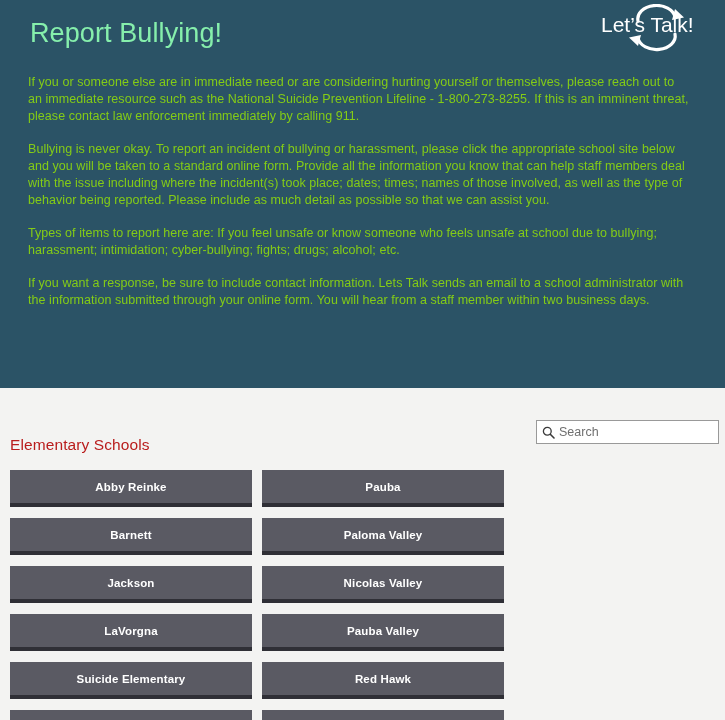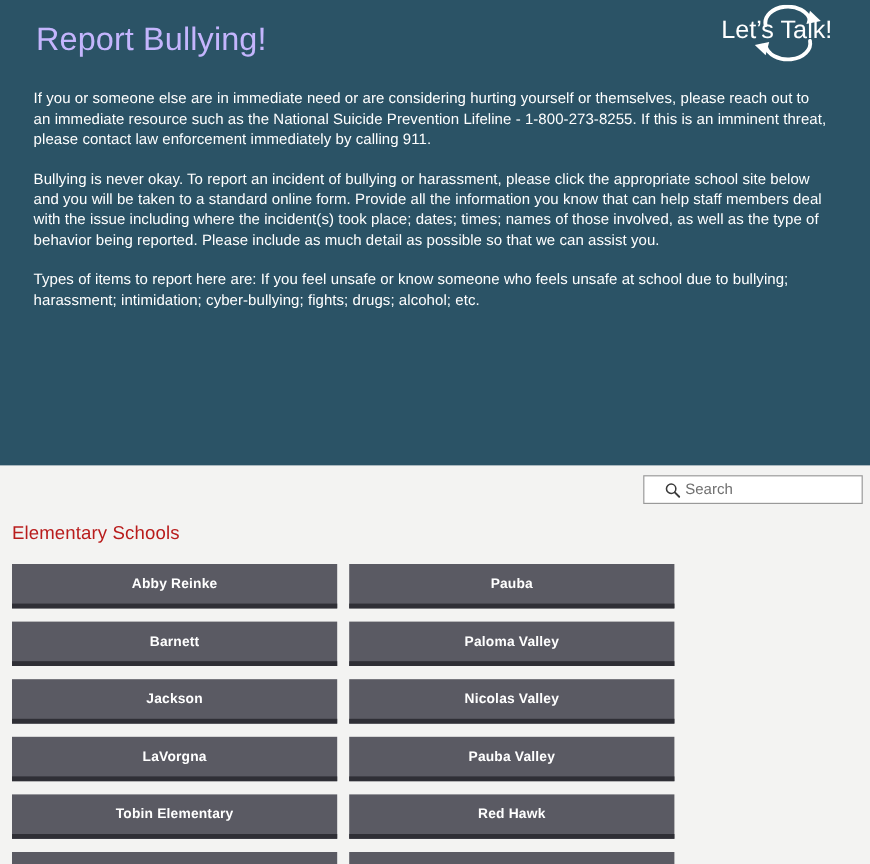--- a/index.html
+++ b/index.html
@@ -20,69 +20,69 @@
     position: relative;
     width: 725px;
     height: 388px;
     background: #2b5366;
     box-sizing: border-box;
     padding: 14px 26px 0 26px;
   }
   .page-title {
     font-size: 27px;
     font-weight: 300;
-    color: #c4b5fd;
+    color: #86efac;
     letter-spacing: 0.1px;
     margin: 0;
     padding: 0 0 0 4px;
     line-height: 38px;
   }
   .logo {
     position: absolute;
     right: 16px;
     top: 4px;
     width: 110px;
     height: 48px;
   }
   .logo svg { display: block; }
 
   .body-copy {
     margin-top: 22px;
     padding-left: 2px;
   }
   .body-copy p {
     margin: 0 0 16px 0;
-    color: #ffffff;
+    color: #84cc16;
     font-size: 12.5px;
     line-height: 17px;
     max-width: 662px;
     letter-spacing: 0.05px;
   }
 
   
   .main {
     position: relative;
     width: 725px;
     height: 332px;
     background: #f3f3f2;
     box-sizing: border-box;
   }
 
   .search-wrap {
     position: absolute;
-    top: 8px;
+    top: 32px;
     left: 536px;
     width: 183px;
     height: 24px;
     background: #ffffff;
     border: 1px solid #999999;
     box-sizing: border-box;
     display: flex;
     align-items: center;
-    padding-left: 17px;
+    padding-left: 5px;
   }
   .search-icon {
     width: 13px;
     height: 13px;
     flex: 0 0 13px;
     margin-right: 4px;
     color: #444;
   }
   .search-icon svg { display: block; }
   .search-input {
@@ -111,21 +111,21 @@
   .grid {
     position: absolute;
     top: 82px;
     left: 10px;
     width: 695px;
     display: flex;
     flex-wrap: wrap;
     gap: 11px 10px;
   }
   .school-btn {
-    width: 271px;
+    width: 242px;
     height: 37px;
     background: #5a5a63;
     border: 0;
     border-bottom: 4px solid #2f2f36;
     box-sizing: border-box;
     color: #ffffff;
     font-family: "Liberation Sans", sans-serif;
     font-size: 11.5px;
     font-weight: bold;
     letter-spacing: 0.15px;
@@ -155,20 +155,21 @@
       <polygon points="76,5 85,13.5 73,16" fill="#ffffff"></polygon>
       <polygon points="39,42 30,33.5 42,31" fill="#ffffff"></polygon>
       <text x="2" y="28" fill="#ffffff" font-family="Liberation Sans, sans-serif" font-size="21" font-weight="400">Let’s Talk!</text>
     </svg>
   </div>
 
   <div class="body-copy">
     <p>If you or someone else are in immediate need or are considering hurting yourself or themselves, please reach out to an immediate resource such as the National Suicide Prevention Lifeline - 1-800-273-8255.  If this is an imminent threat, please contact law enforcement immediately by calling 911.</p>
     <p>Bullying is never okay.  To report an incident of bullying or harassment,  please click the appropriate school site below and you will be taken to a standard online form.  Provide all the information you know that can help staff members deal with the issue including where the incident(s) took place; dates; times; names of those involved, as well as the type of behavior being reported.  Please include as much detail as possible so that we can assist you.</p>
     <p>Types of items to report here are: If you feel unsafe or know someone who feels unsafe at school due to bullying; harassment; intimidation; cyber-bullying; fights; drugs; alcohol; etc.</p>
+    <p>If you want a response, be sure to include contact information.  Lets Talk sends an email to a school administrator with the information submitted through your online form.  You will hear from a staff member within two business days.</p>
   </div>
 </div>
 
 <div class="main">
 
   <div class="search-wrap">
     <span class="search-icon">
       <svg viewBox="0 0 13 13" width="13" height="13" aria-hidden="true">
         <circle cx="5.3" cy="5.3" r="3.9" fill="none" stroke="#3a3a3a" stroke-width="1.3"></circle>
         <line x1="8.3" y1="8.3" x2="12" y2="12" stroke="#3a3a3a" stroke-width="1.6" stroke-linecap="round"></line>
@@ -181,18 +182,18 @@
 
   <div class="grid">
     <button class="school-btn">Abby Reinke</button>
     <button class="school-btn">Pauba</button>
     <button class="school-btn">Barnett</button>
     <button class="school-btn">Paloma Valley</button>
     <button class="school-btn">Jackson</button>
     <button class="school-btn">Nicolas Valley</button>
     <button class="school-btn">LaVorgna</button>
     <button class="school-btn">Pauba Valley</button>
-    <button class="school-btn">Tobin Elementary</button>
+    <button class="school-btn">Suicide Elementary</button>
     <button class="school-btn">Red Hawk</button>
     <button class="school-btn">Temecula Elementary</button>
     <button class="school-btn">Tony Types</button>
   </div>
 </div>
 
 </body></html>

